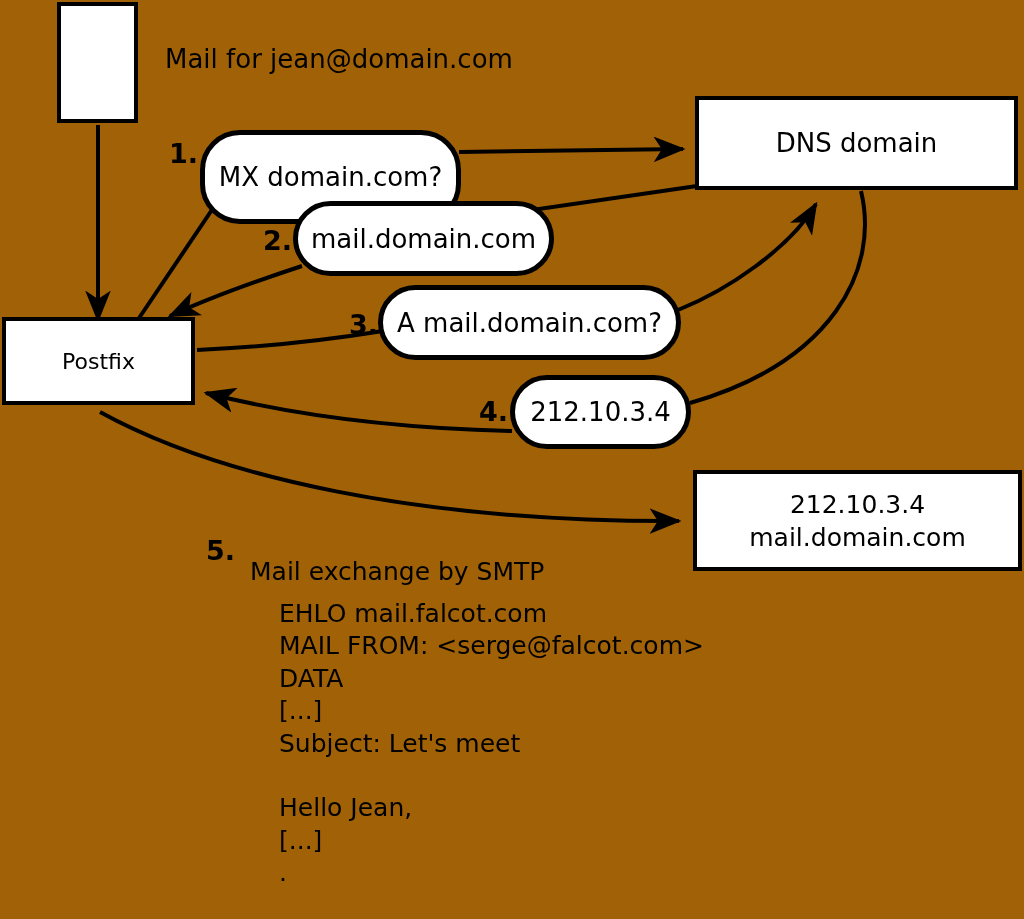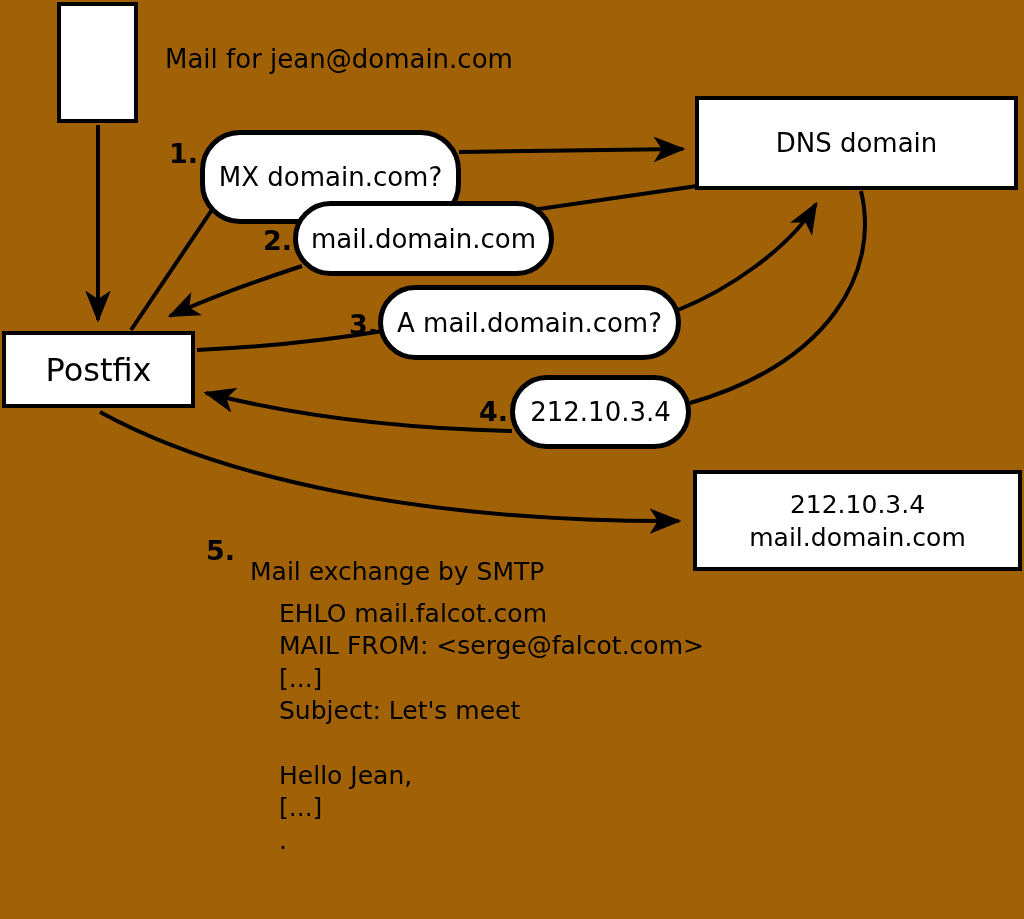--- a/index.html
+++ b/index.html
@@ -17,21 +17,21 @@
     position: absolute;
     border: 4px solid #000;
     background: #fff;
     box-sizing: border-box;
     display: flex;
     align-items: center;
     justify-content: center;
     text-align: center;
   }
   .box.envelope { left: 57px; top: 2px; width: 81px; height: 121px; }
-  .box.postfix  { left: 2px;  top: 331px; width: 193px; height: 77px; font-size: 32px; }
+  .box.postfix  { left: 2px;  top: 317px; width: 193px; height: 88px; font-size: 22px; }
   .box.dns      { left: 695px; top: 96px; width: 323px; height: 94px; font-size: 26px; }
   .box.dest     { left: 693px; top: 470px; width: 329px; height: 101px;
                   flex-direction: column; font-size: 25px; line-height: 33px; }
   .pill {
     position: absolute;
     border: 5px solid #000;
     background: #fff;
     box-sizing: border-box;
     border-radius: 40px;
     display: flex;
@@ -130,20 +130,21 @@
     <span>212.10.3.4</span>
     <span>mail.domain.com</span>
   </div>
 
   <div class="num n5">5.</div>
   <div class="step5-label">Mail exchange by SMTP</div>
 
   <div class="smtp">
     <div class="smtp-line">EHLO mail.falcot.com</div>
     <div class="smtp-line">MAIL FROM: &lt;serge@falcot.com&gt;</div>
+    <div class="smtp-line">DATA</div>
     <div class="smtp-line">[...]</div>
     <div class="smtp-line">Subject: Let's meet</div>
     <div class="smtp-line"></div>
     <div class="smtp-line">Hello Jean,</div>
     <div class="smtp-line">[...]</div>
     <div class="smtp-line">.</div>
   </div>
 
 </div>
 

